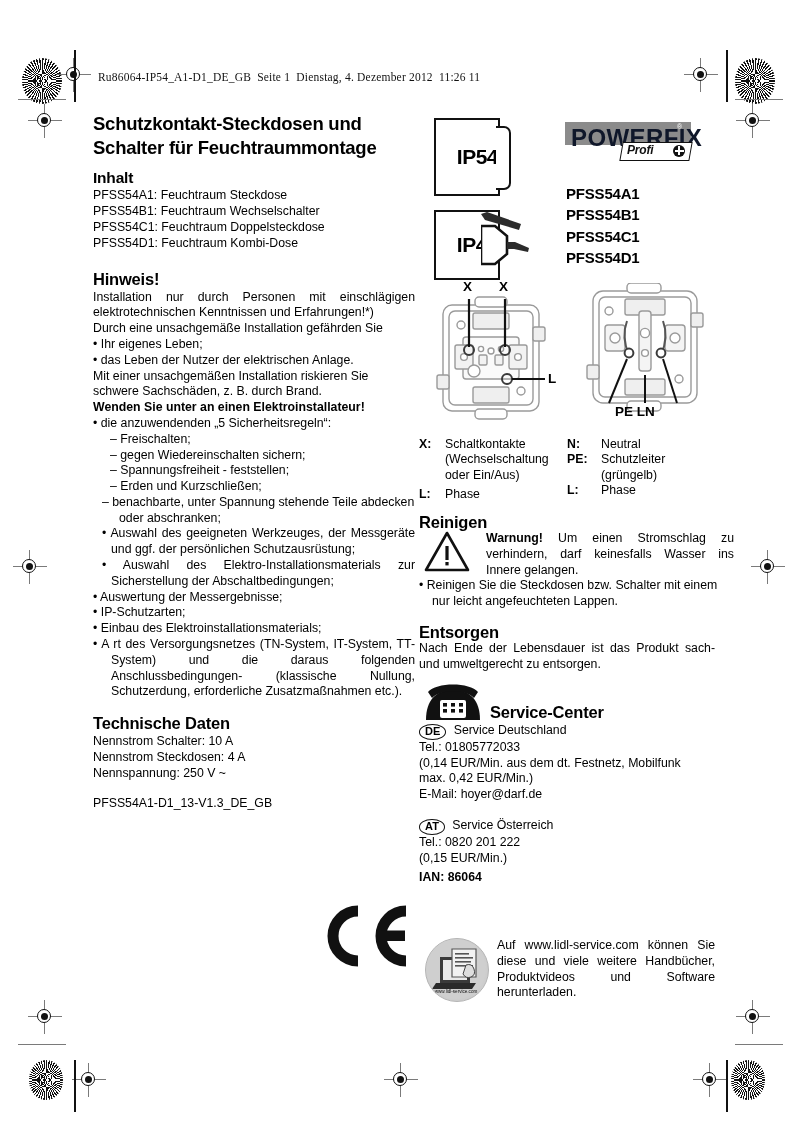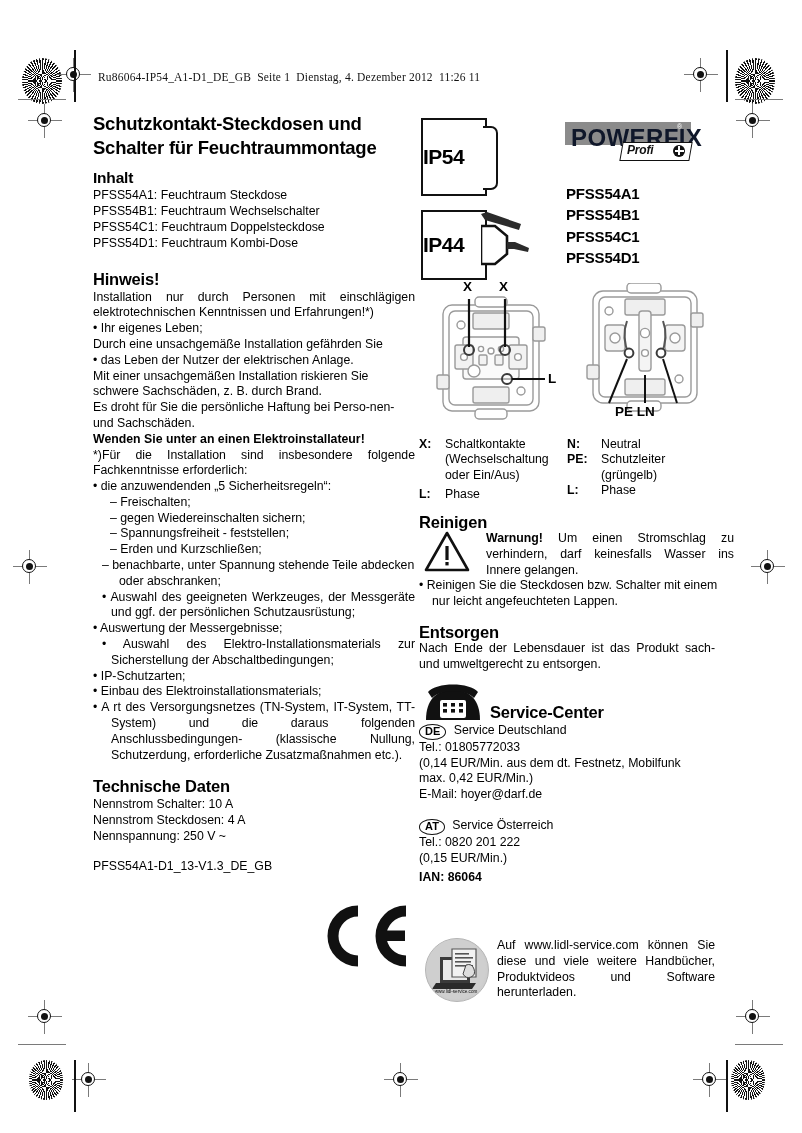--- a/index.html
+++ b/index.html
@@ -69,22 +69,23 @@
   .gap18{height:18px;}
 
   
   .ipwrap{position:absolute;left:419px;top:114px;width:110px;height:160px;}
   .ipbox{
     position:absolute;
     border:2.6px solid #111;
     background:#fff;
     font-size:21px;
     font-weight:bold;
-    display:flex;align-items:center;justify-content:flex-start;
+    display:flex;align-items:center;justify-content:flex-end;
     letter-spacing:-.5px;
+    margin-left:13px;
   }
   .ip54{left:2px;top:4px;width:62px;height:74px;}
   .ip54 .tab{
     position:absolute;right:-13px;top:6px;width:13px;height:60px;
     border:2.6px solid #111;border-left:none;background:#fff;
     border-radius:0 7px 7px 0;
   }
   .ip44{left:2px;top:96px;width:62px;height:66px;}
   .plug{position:absolute;left:62px;top:96px;width:56px;height:66px;}
 
@@ -255,38 +256,36 @@
       <p class="p">PFSS54A1: Feuchtraum Steckdose</p>
       <p class="p">PFSS54B1: Feuchtraum Wechselschalter</p>
       <p class="p">PFSS54C1: Feuchtraum Doppelsteckdose</p>
       <p class="p">PFSS54D1: Feuchtraum Kombi-Dose</p>
     </div>
 
     <div class="gap18"></div>
 
     <h2 class="sec big">Hinweis!</h2>
     <p class="p j">Installation nur durch Personen mit einschlägigen elektrotechnischen Kenntnissen und Erfahrungen!*)</p>
+    <p class="p">Durch eine unsachgemäße Installation gefährden Sie</p>
     <p class="p">• Ihr eigenes Leben;</p>
-    <p class="p">Durch eine unsachgemäße Installation gefährden Sie</p>
     <p class="p">• das Leben der Nutzer der elektrischen Anlage.</p>
     <p class="p">Mit einer unsachgemäßen Installation riskieren Sie schwere Sachschäden, z. B. durch Brand.</p>
-    <p class="p">Es droht für Sie die persönliche Haftung bei Perso-nen- und Sachschäden.</p>
     <p class="p b">Wenden Sie unter an einen Elektroinstallateur!</p>
-    <p class="p j">*)Für die Installation sind insbesondere folgende Fachkenntnisse erforderlich:</p>
 
     <div>
       <p class="li">• die anzuwendenden „5 Sicherheitsregeln“:</p>
       <p class="li2">– Freischalten;</p>
       <p class="li2">– gegen Wiedereinschalten sichern;</p>
       <p class="li2">– Spannungsfreiheit - feststellen;</p>
       <p class="li2">– Erden und Kurzschließen;</p>
       <p class="li3">– benachbarte, unter Spannung stehende Teile abdecken oder abschranken;</p>
       <p class="li j" style="padding-left:18px;text-indent:-9px;">• Auswahl des geeigneten Werkzeuges, der Messgeräte und ggf. der persönlichen Schutzausrüstung;</p>
+      <p class="li j" style="padding-left:18px;text-indent:-9px;">• Auswahl des Elektro-Installationsmaterials zur Sicherstellung der Abschaltbedingungen;</p>
       <p class="li">• Auswertung der Messergebnisse;</p>
-      <p class="li j" style="padding-left:18px;text-indent:-9px;">• Auswahl des Elektro-Installationsmaterials zur Sicherstellung der Abschaltbedingungen;</p>
       <p class="li">• IP-Schutzarten;</p>
       <p class="li">• Einbau des Elektroinstallationsmaterials;</p>
       <p class="li j" style="padding-left:18px;text-indent:-18px;">•   A    rt des Versorgungsnetzes (TN-System, IT-System, TT-System) und die daraus folgenden Anschlussbedingungen- (klassische Nullung, Schutzerdung, erforderliche Zusatzmaßnahmen etc.).</p>
     </div>
 
     <div class="gap14"></div>
 
     <h2 class="sec big">Technische Daten</h2>
     <p class="p">Nennstrom Schalter: 10 A</p>
     <p class="p">Nennstrom Steckdosen: 4 A</p>

